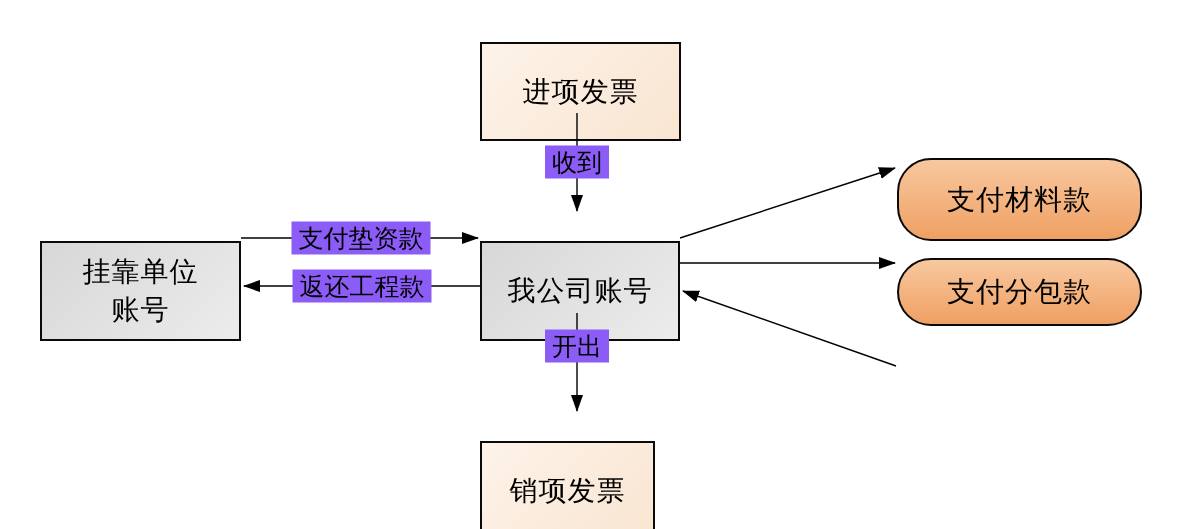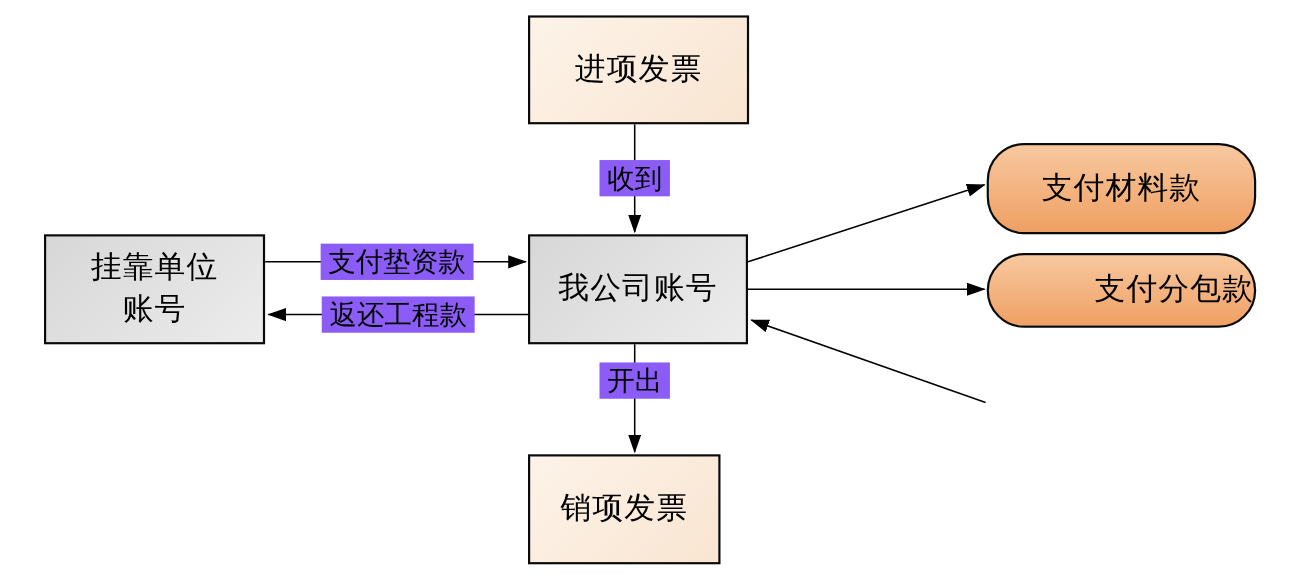--- a/index.html
+++ b/index.html
@@ -17,20 +17,21 @@
     border:2px solid #0a0a0a;
     display:flex;
     flex-direction:column;
     align-items:center;
     justify-content:center;
     text-align:center;
     font-size:28px;
     letter-spacing:1px;
     line-height:1.35;
     z-index:2;
+    margin-top:28px;
   }
   .peach{ background:linear-gradient(135deg,#fdf3e9 0%,#f9e5d1 100%); }
   .gray { background:linear-gradient(135deg,#d7d7d7 0%,#ececec 100%); }
   .pill { border-radius:34px; }
   .orange{ background:linear-gradient(180deg,#f8c89f 0%,#efa063 100%); }
   .green { background:linear-gradient(180deg,#cdd9ad 0%,#b3c685 100%); }
 
   .connectors{
     position:absolute;left:0;top:0;width:1189px;height:529px;
     z-index:3;pointer-events:none;
@@ -46,21 +47,21 @@
     white-space:nowrap;
     z-index:4;
   }
 
   
   #n-input   {left:480px;top:14px; width:201px;height:99px;}
   #n-affil   {left:40px; top:213px;width:201px;height:100px;}
   #n-company {left:480px;top:213px;width:200px;height:100px;}
   #n-output  {left:480px;top:413px;width:175px;height:100px;}
   #n-material{left:897px;top:130px;width:245px;height:83px;}
-  #n-subcon  {left:897px;top:230px;width:245px;height:68px;align-items:flex-end;}
+  #n-subcon  {left:897px;top:230px;width:245px;height:68px;}
   #n-recover {left:897px;top:333px;width:245px;height:68px;}
 
   #l-receive {left:577px;top:162px;}
   #l-advance {left:361px;top:238px;}
   #l-return  {left:362px;top:286px;}
   #l-issue   {left:577px;top:346px;text-align:center;}
 </style>
 </head>
 <body>
 

